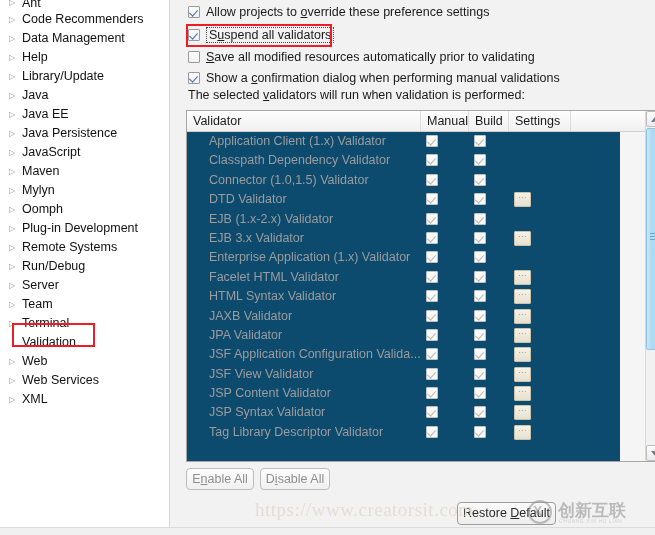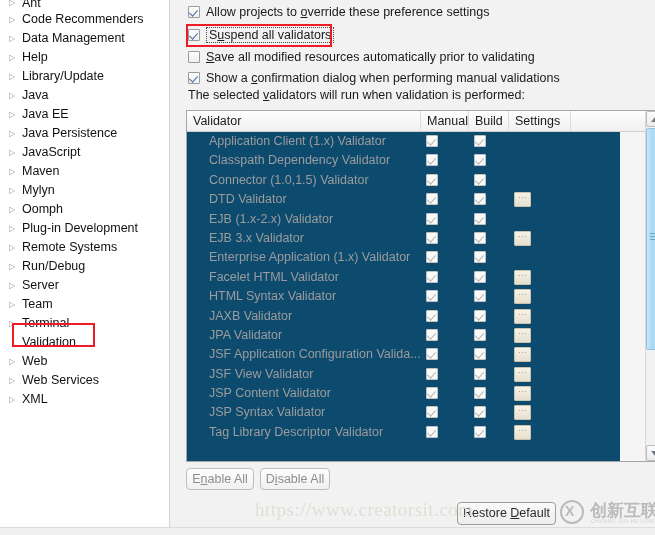--- a/index.html
+++ b/index.html
@@ -317,21 +317,21 @@
     top: 499px;
     font-family: "Liberation Serif", serif;
     font-size: 19px;
     color: #e2ded6;
     letter-spacing: 0.5px;
     white-space: nowrap;
     user-select: none;
   }
   #logo-watermark {
     position: absolute;
-    left: 560px;
+    left: 528px;
     top: 498px;
     width: 92px;
     height: 30px;
     opacity: 0.55;
   }
   #logo-watermark .cn {
     position: absolute;
     left: 30px;
     top: 1px;
     font-size: 17px;

